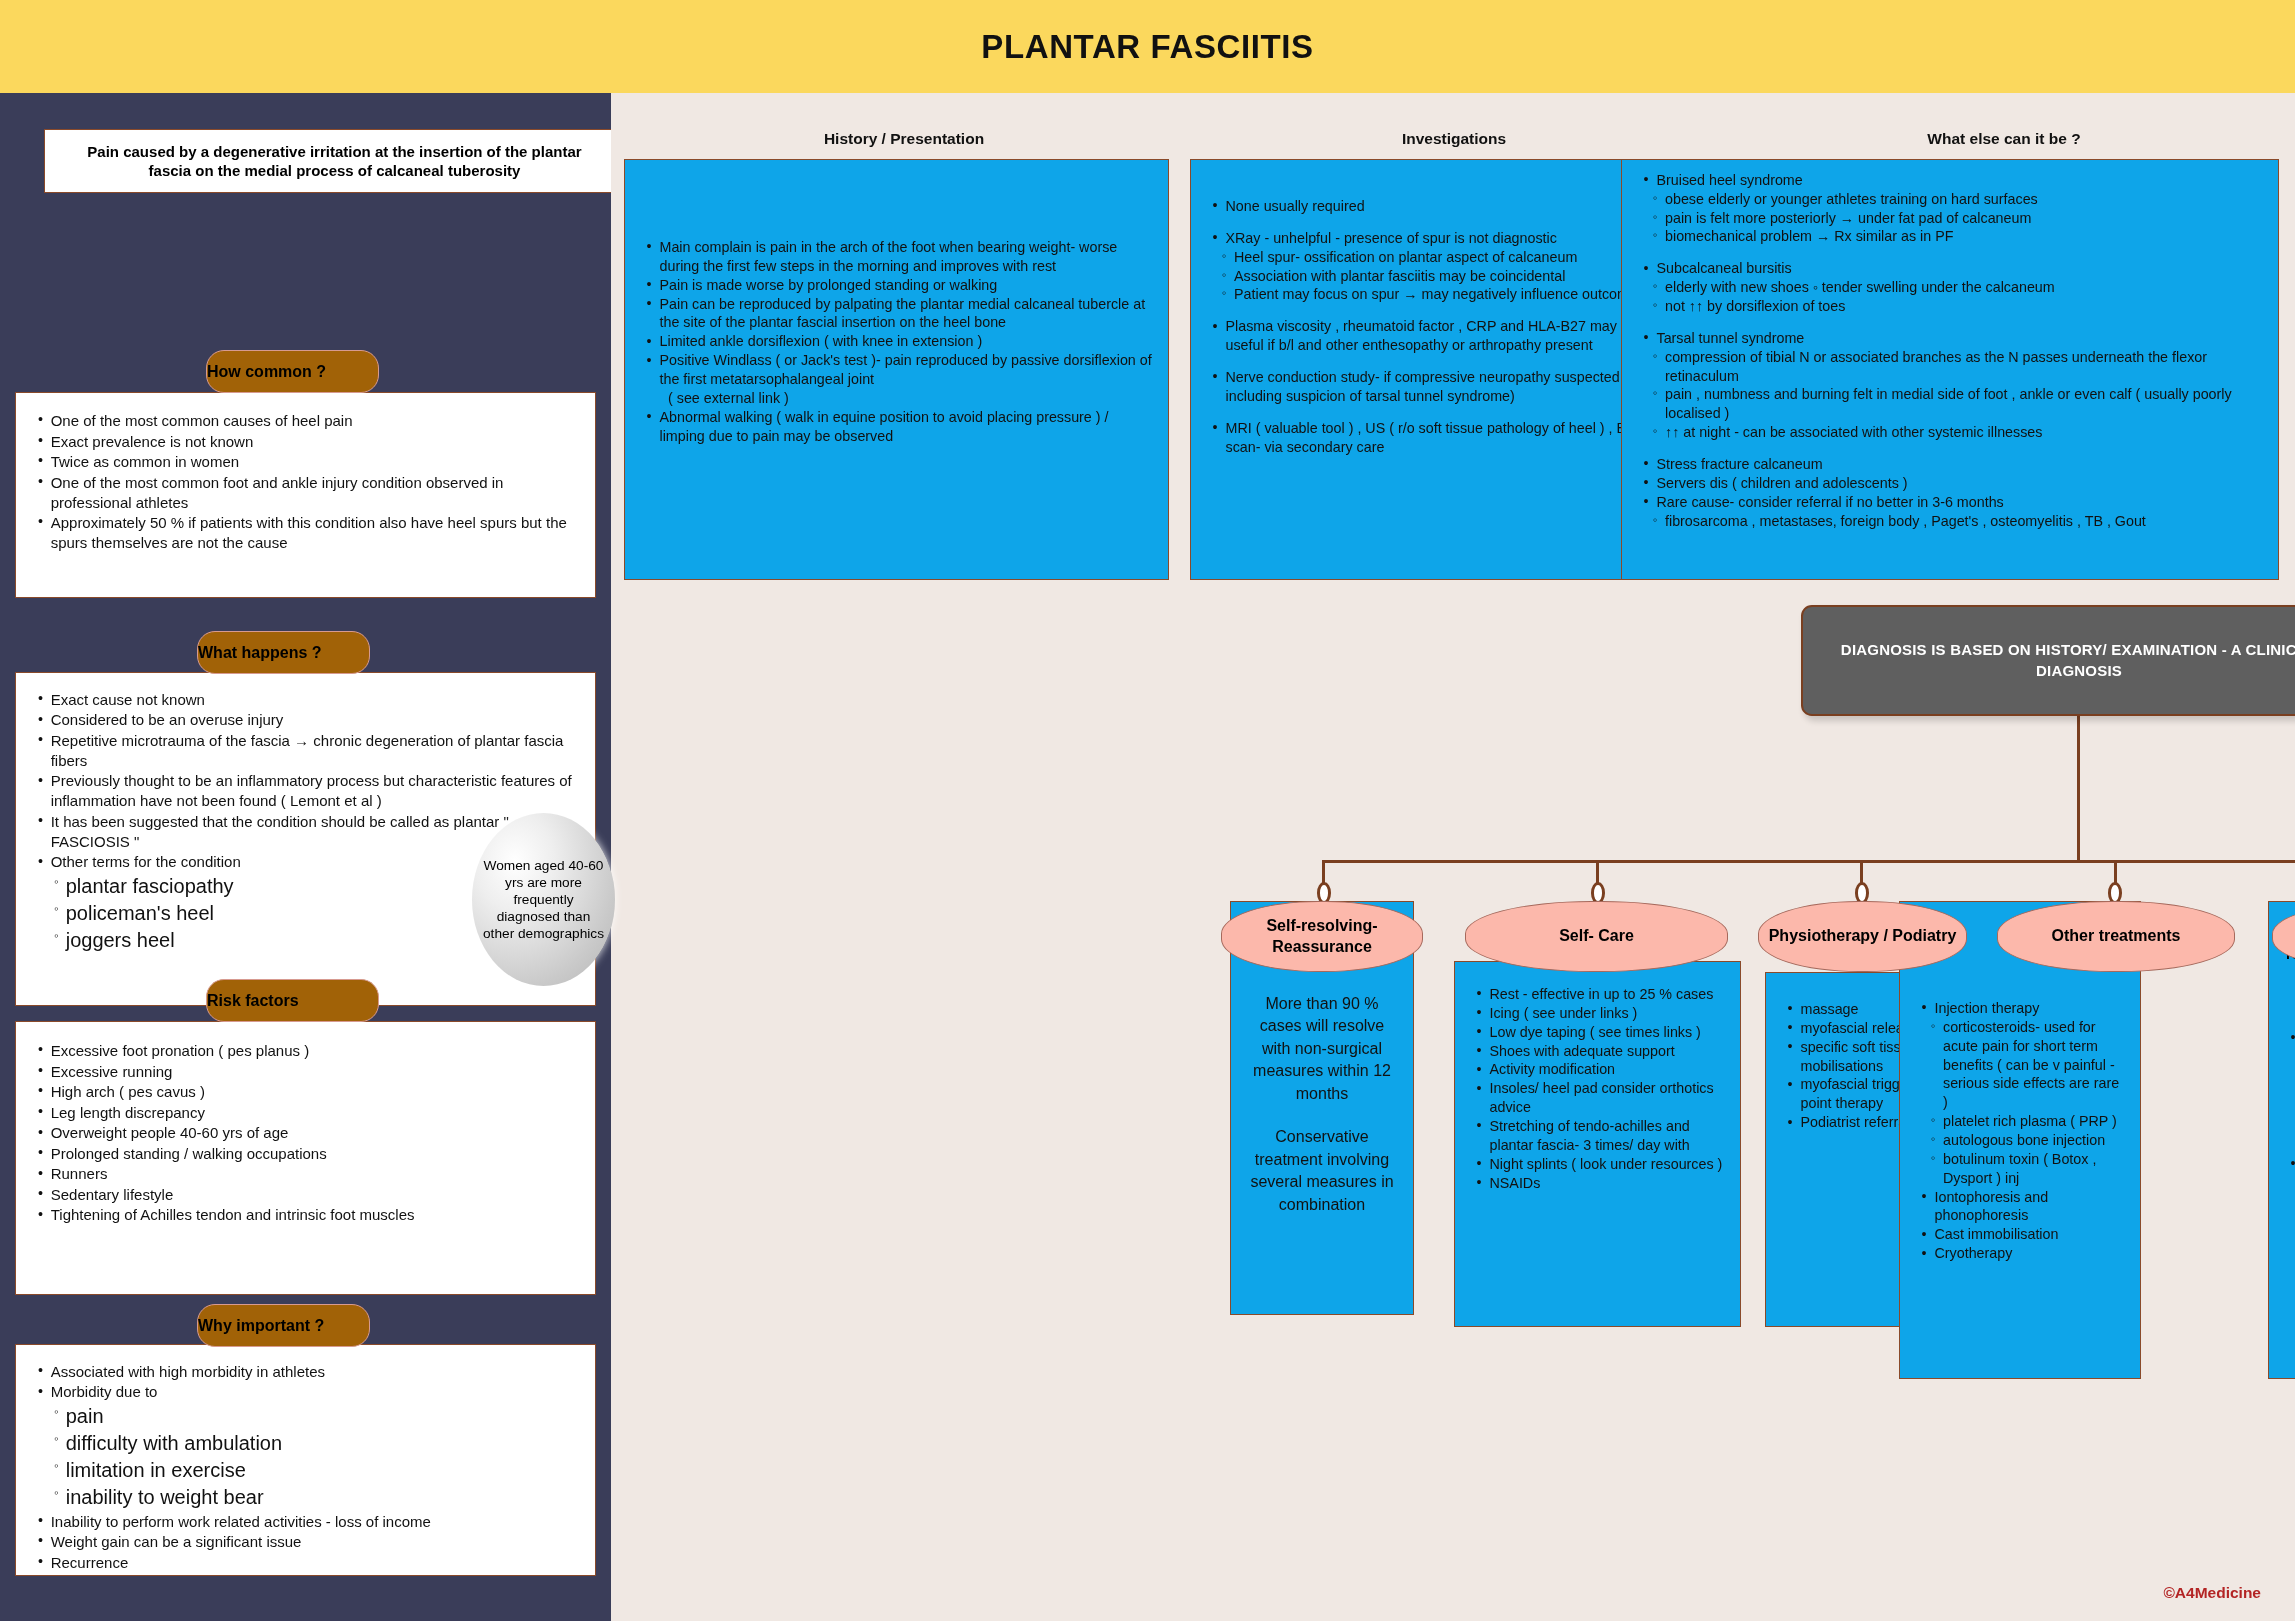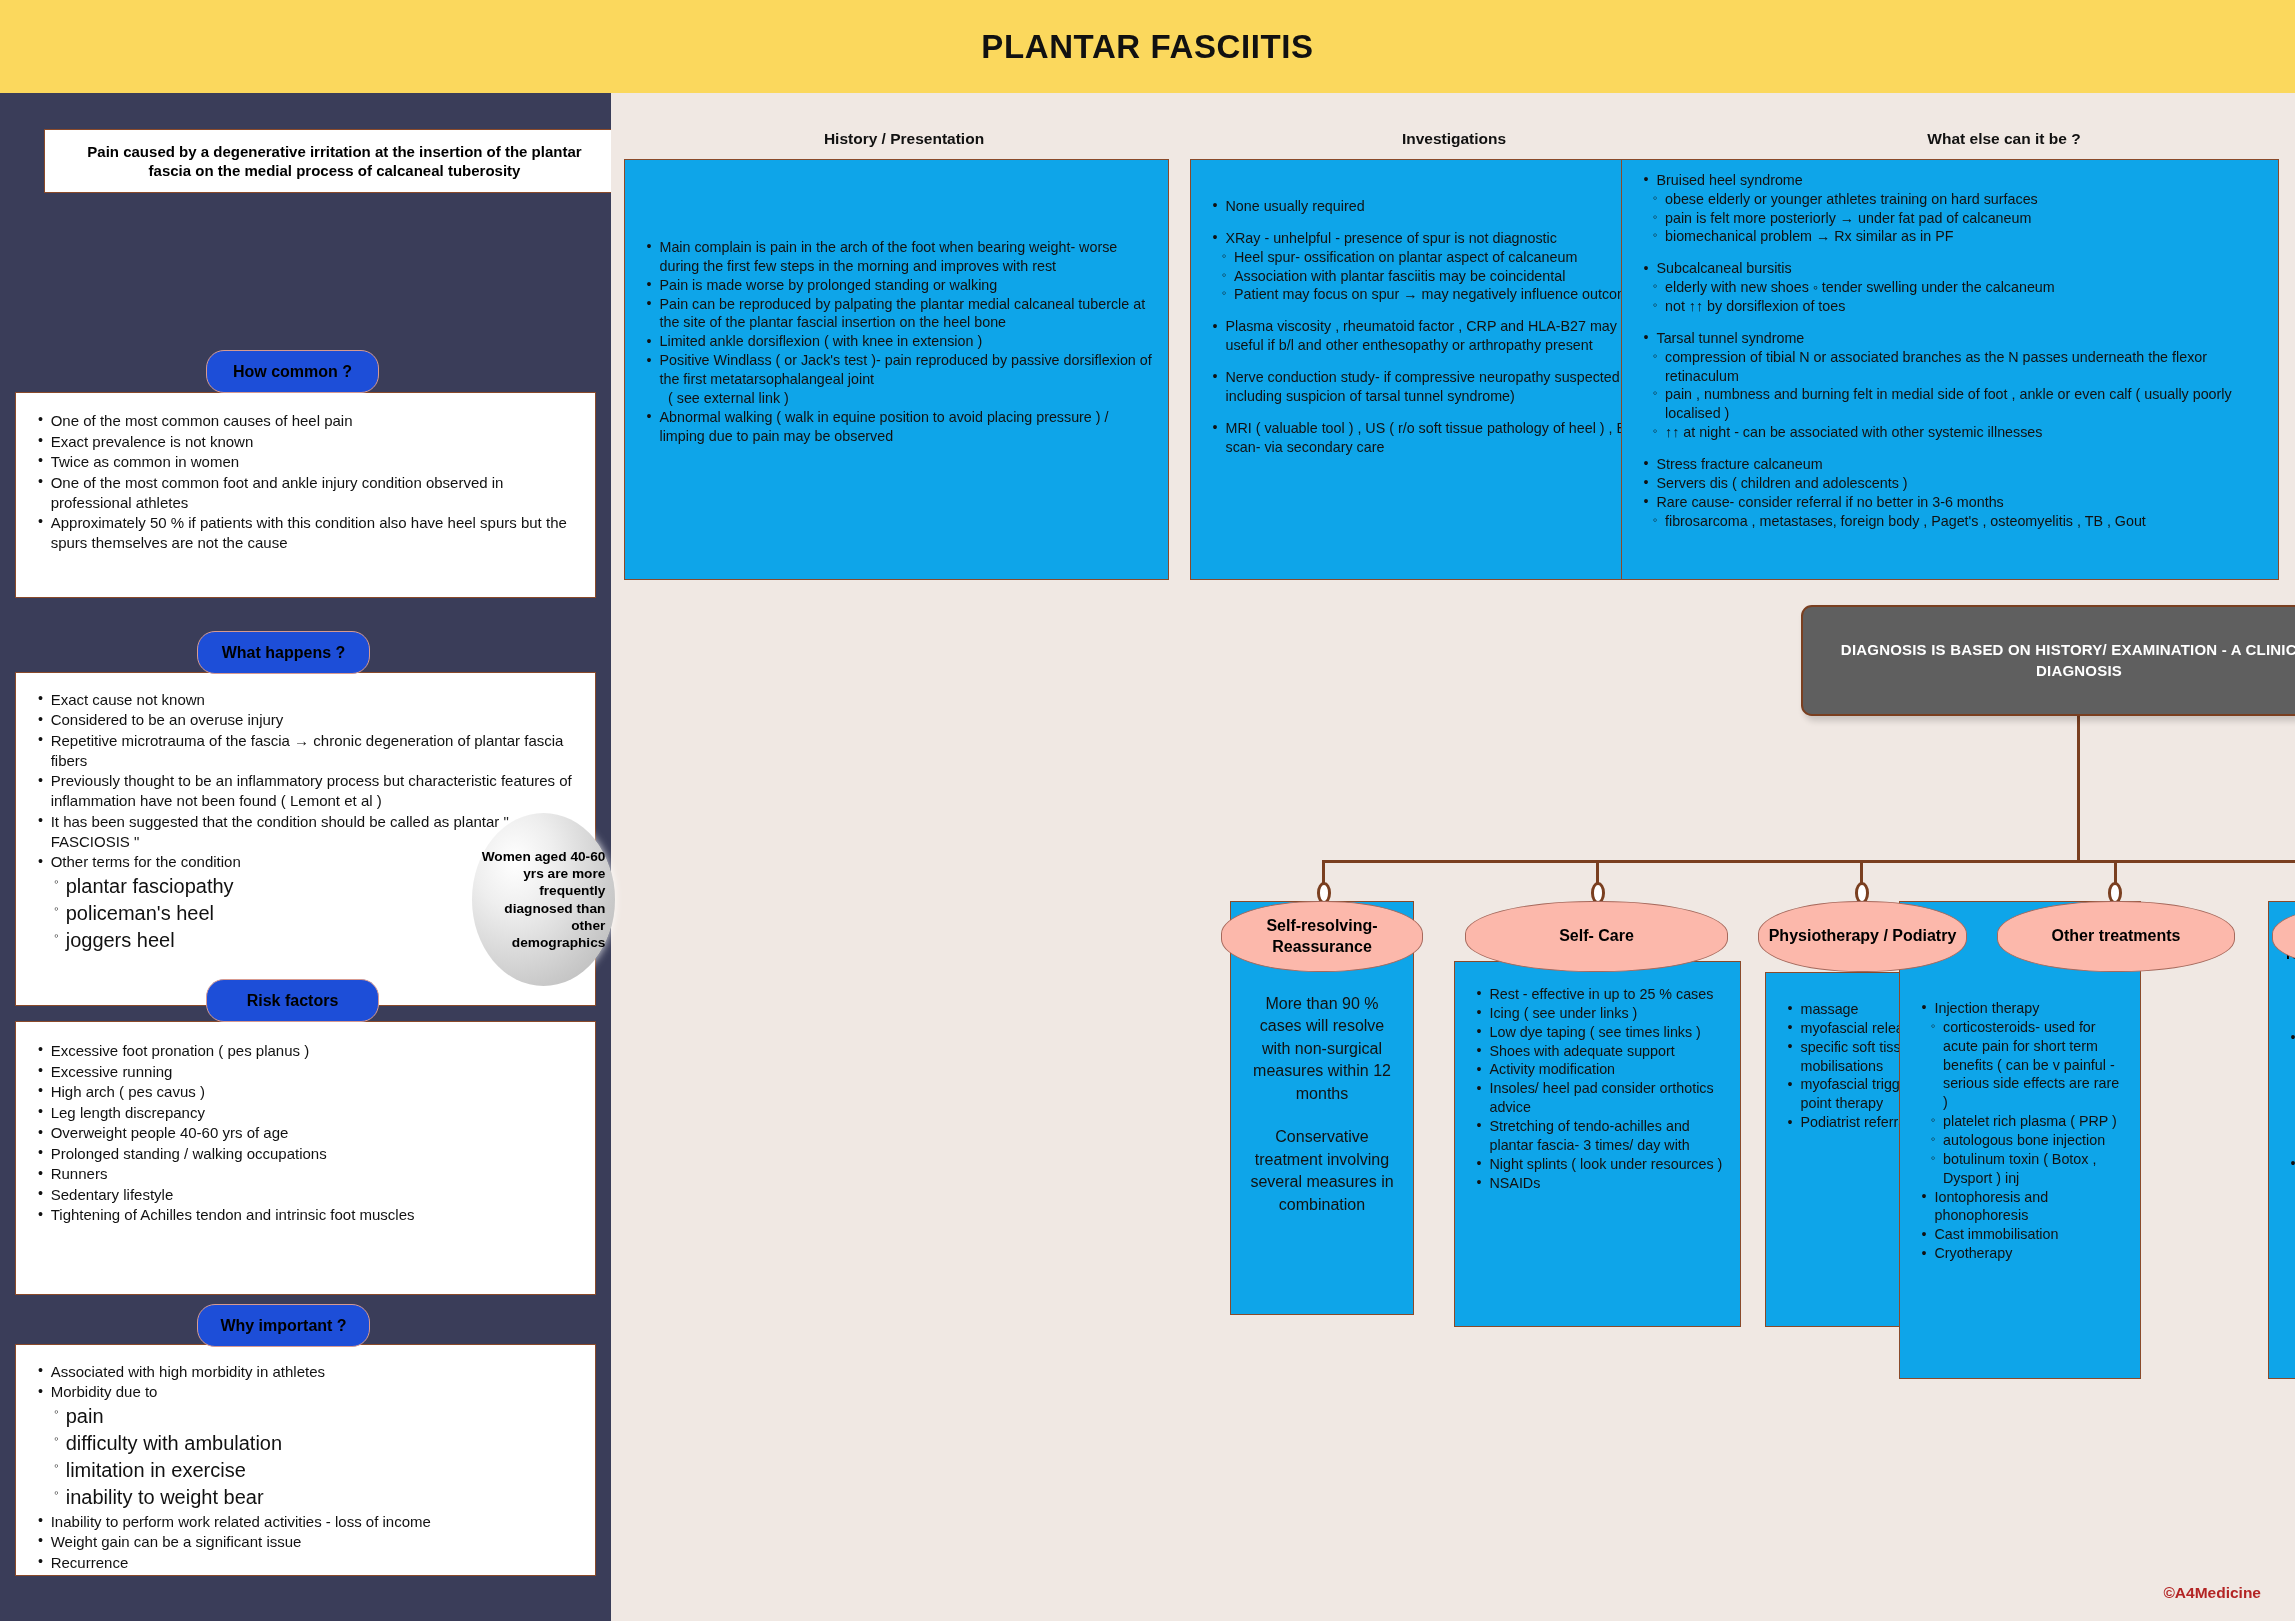--- a/index.html
+++ b/index.html
@@ -29,22 +29,22 @@
   }
   .wcard {
     position: absolute; left: 15px; width: 581px;
     background: #fff; border: 1.8px solid #8a4a2a;
   }
   .def-text {
     font-size: 15px; font-weight: bold; line-height: 1.3; text-align: center;
     padding: 0 21.5px; color: #000;
   }
   .pillbtn {
-    position: absolute; background: #1d4ed8; border: 1.2px solid #d79a90;
-    border-radius: 18px; display: flex; align-items: center; justify-content: center;
+    position: absolute; background: #a16207; border: 1.2px solid #d79a90;
+    border-radius: 18px; display: flex; align-items: center; 
     font-size: 16px; font-weight: bold; color: #000; z-index: 5;
   }
   ul.bl { list-style: none; }
   ul.bl > li {
     position: relative; padding-left: 18px; font-size: 15px; line-height: 1.33;
     color: #111; margin-bottom: 0.6px;
   }
   ul.bl > li::before {
     content: "\2022"; position: absolute; left: 5.4px; top: -0.6px; font-size: 14.3px;
   }
@@ -52,22 +52,22 @@
     padding-left: 33px; font-size: 20px;
   }
   ul.bl > li.sub::before {
     content: "\25E6"; left: 21.5px; font-size: 13px; top: 0px;
   }
 
   
   .grey-ellipse {
     position: absolute; width: 143px; height: 173px; border-radius: 50%;
     background: radial-gradient(ellipse at 30% 28%, #ffffff 0%, #eeeeee 28%, #c9c9c9 72%, #b4b4b4 100%);
-    display: flex; align-items: center; justify-content: center; text-align: right;
-    font-size: 13.7px; font-weight: bold; line-height: 1.25; color: #000;
+    display: flex; align-items: center; justify-content: center; text-align: center;
+    font-size: 13.7px; font-weight: normal; line-height: 1.25; color: #000;
     padding: 0 9.6px; z-index: 8;
     box-shadow: 0 0 8.4px rgba(255,255,255,0.85);
   }
 
   
   .main { position: absolute; left: 611px; top: 93px; width: 1685px; height: 1529px; background: #f0e8e3; }
 
   .coltitle {
     position: absolute; font-size: 15.5px; font-weight: bold; color: #111; text-align: center;
   }

